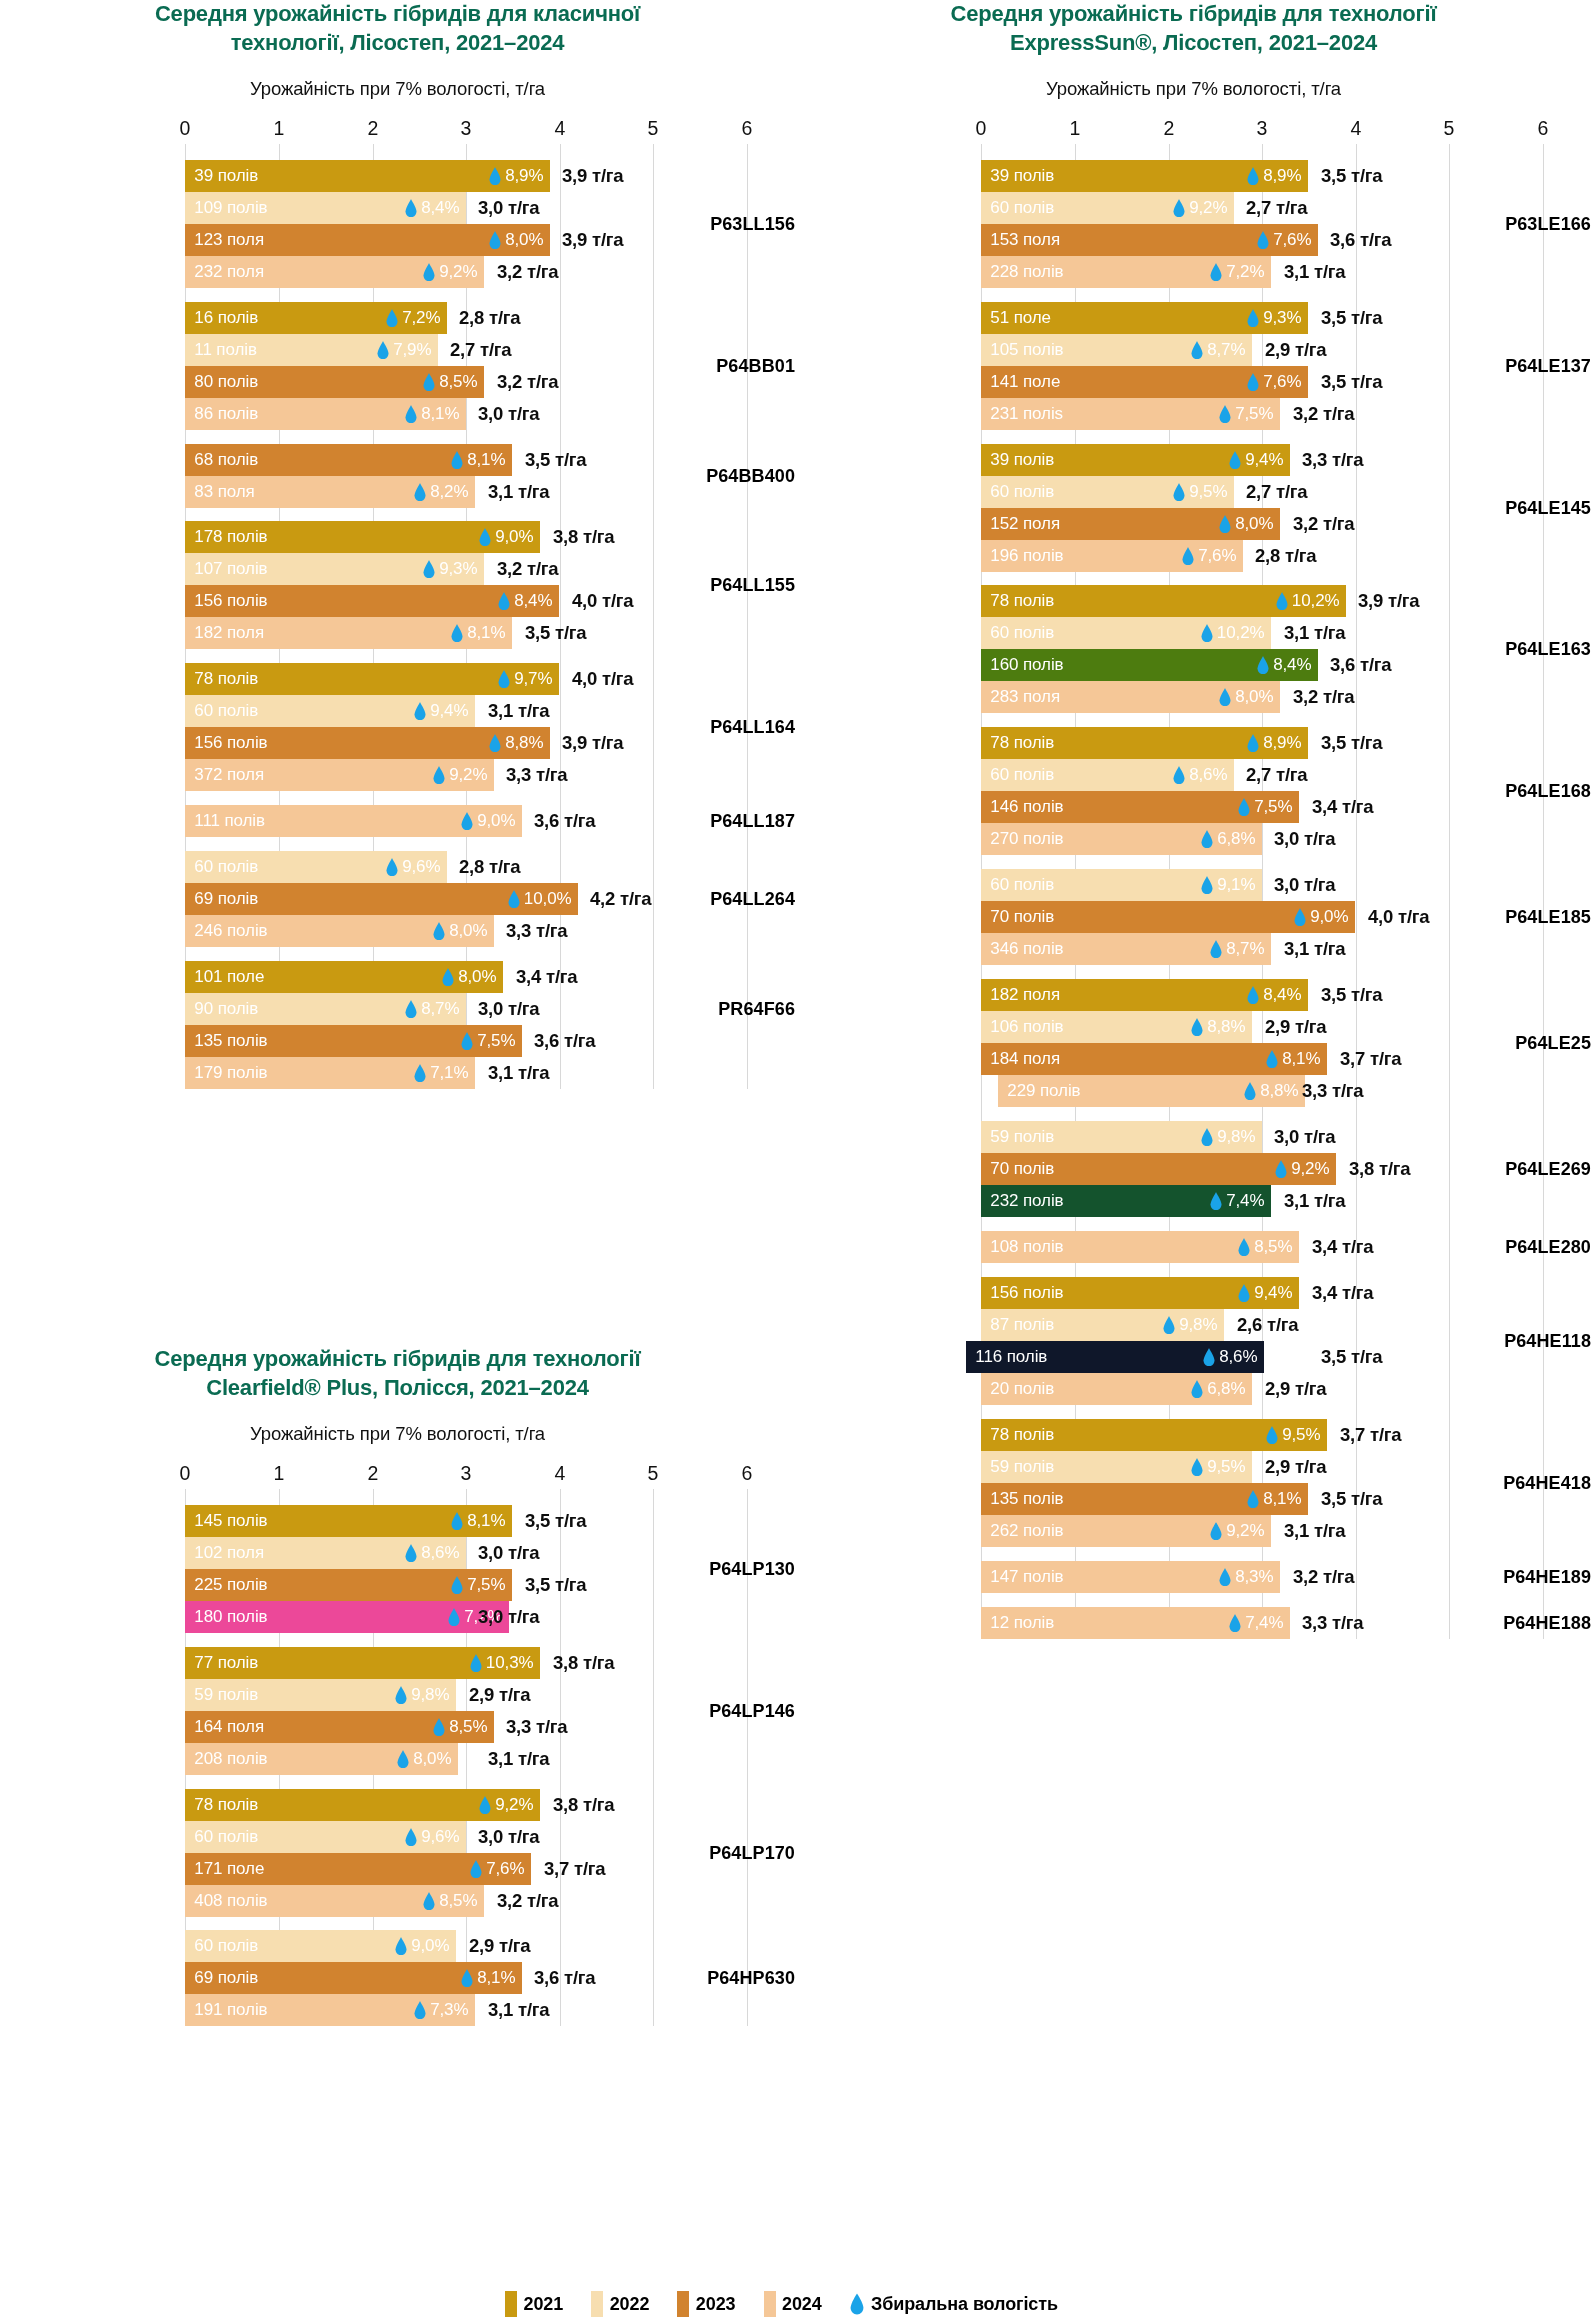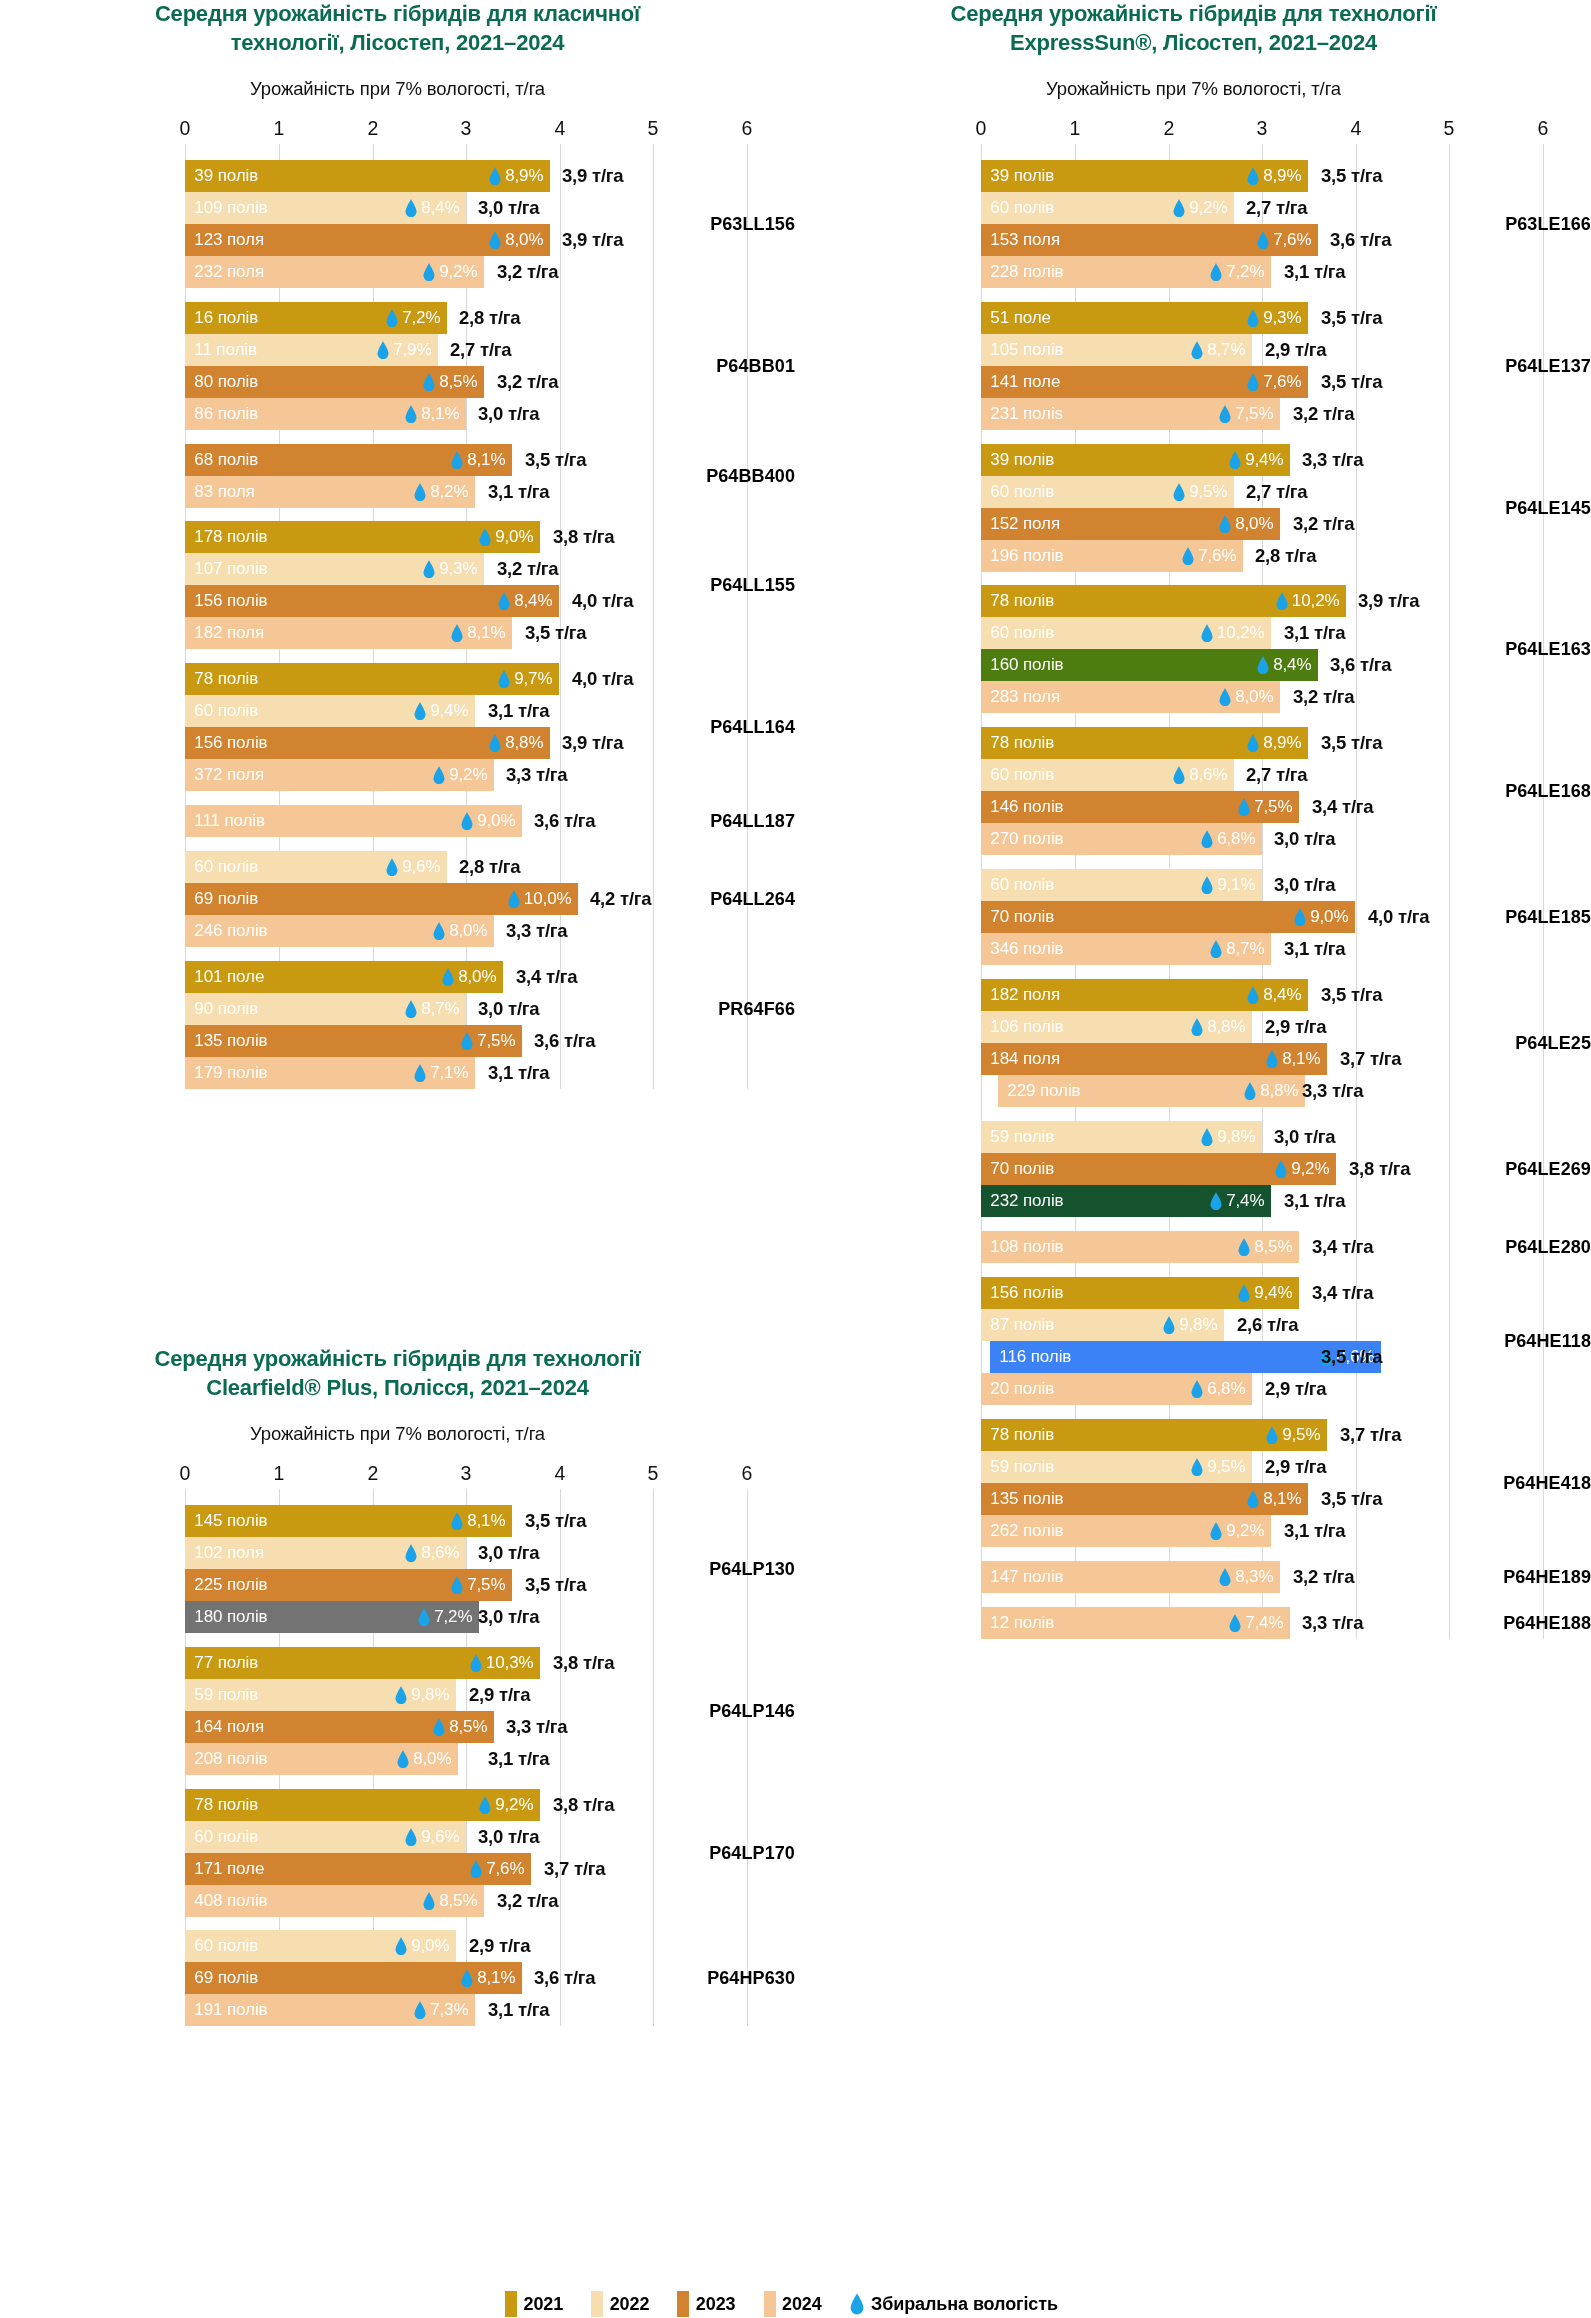--- a/index.html
+++ b/index.html
@@ -870,21 +870,21 @@
               <span class="moist-wrap">
                 <svg class="drop" viewBox="0 0 24 36" width="12" height="18.5">
                   <path d="M12 0 C12 0 23 17 23 24.5 C23 30.8 18.1 36 12 36 C5.9 36 1 30.8 1 24.5 C1 17 12 0 12 0 Z" fill="#1AA3E8"></path>
                 </svg>
                 <span class="moist">9,8%</span>
               </span>
             </div>
             <span class="yield-label" style="left:441px">2,6 т/га</span>
           </div>
           <div class="bar-row" style="position:absolute;top:64px;left:0;right:0">
-            <div class="bar" style="left:194px;width:391px;background:#3b82f6">
+            <div class="bar" style="left:170px;width:298px;background:#0f172a">
               <span class="fields">116 полів</span>
               <span class="moist-wrap">
                 <svg class="drop" viewBox="0 0 24 36" width="12" height="18.5">
                   <path d="M12 0 C12 0 23 17 23 24.5 C23 30.8 18.1 36 12 36 C5.9 36 1 30.8 1 24.5 C1 17 12 0 12 0 Z" fill="#1AA3E8"></path>
                 </svg>
                 <span class="moist">8,6%</span>
               </span>
             </div>
             <span class="yield-label" style="left:525px">3,5 т/га</span>
           </div>
@@ -1038,21 +1038,21 @@
               <span class="moist-wrap">
                 <svg class="drop" viewBox="0 0 24 36" width="12" height="18.5">
                   <path d="M12 0 C12 0 23 17 23 24.5 C23 30.8 18.1 36 12 36 C5.9 36 1 30.8 1 24.5 C1 17 12 0 12 0 Z" fill="#1AA3E8"></path>
                 </svg>
                 <span class="moist">7,5%</span>
               </span>
             </div>
             <span class="yield-label" style="left:525px">3,5 т/га</span>
           </div>
           <div class="bar-row" style="position:absolute;top:96px;left:0;right:0">
-            <div class="bar" style="left:185px;width:294px;background:#737373">
+            <div class="bar" style="left:185px;width:324px;background:#ec4899">
               <span class="fields">180 полів</span>
               <span class="moist-wrap">
                 <svg class="drop" viewBox="0 0 24 36" width="12" height="18.5">
                   <path d="M12 0 C12 0 23 17 23 24.5 C23 30.8 18.1 36 12 36 C5.9 36 1 30.8 1 24.5 C1 17 12 0 12 0 Z" fill="#1AA3E8"></path>
                 </svg>
                 <span class="moist">7,2%</span>
               </span>
             </div>
             <span class="yield-label" style="left:478px">3,0 т/га</span>
           </div>

